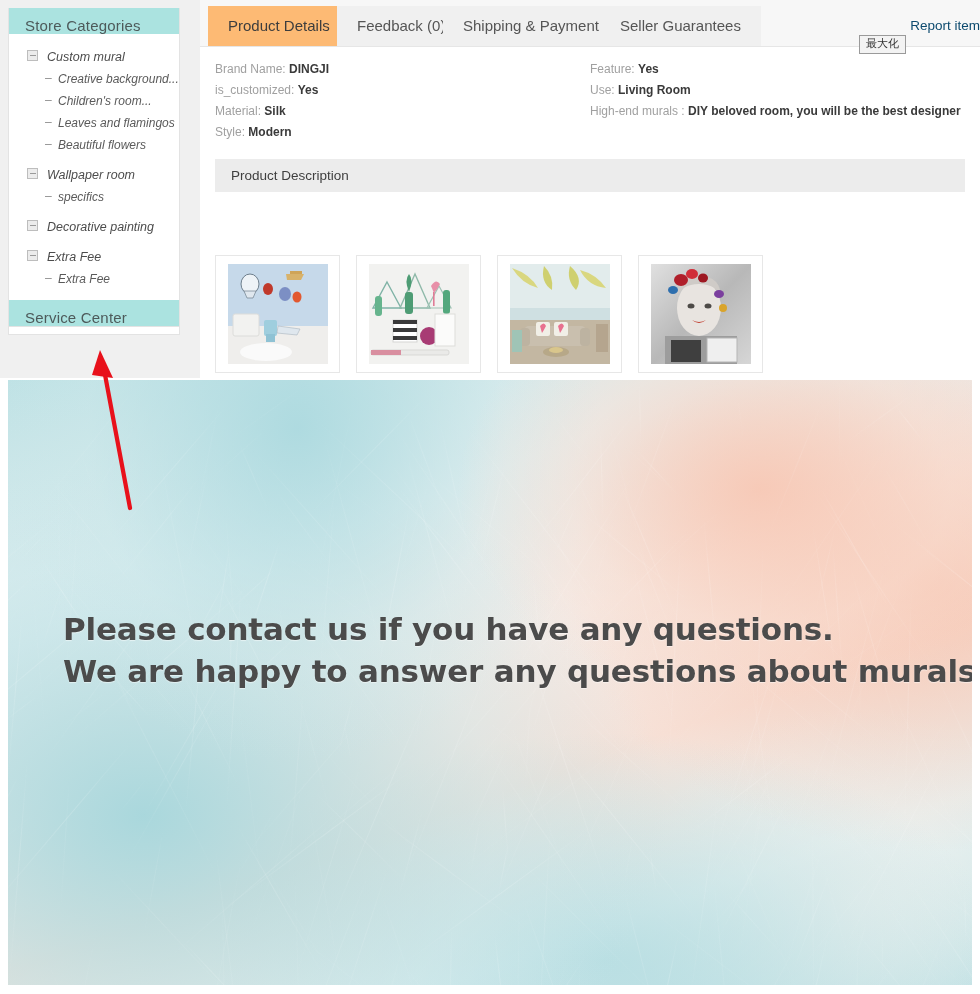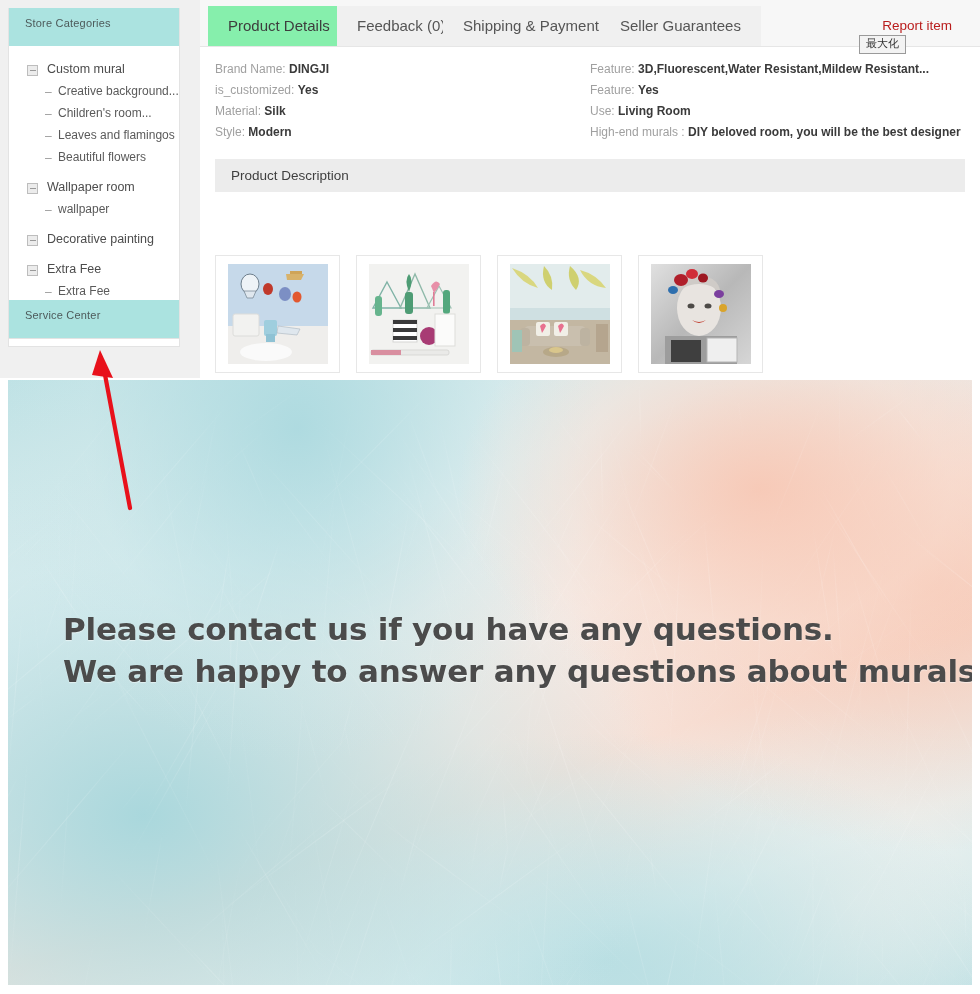--- a/index.html
+++ b/index.html
@@ -31,35 +31,36 @@
     width: 172px;
   }
   .panel {
     background: #ffffff;
     border: 1px solid #e3e3e3;
     border-top: none;
   }
   .panel-head {
     background: #abe3e0;
     color: #4d5a5a;
-    font-size: 11px;
-    padding: 9px 0 17px 16px;
+    font-size: 15px;
+    padding: 9px 0 0 16px;
     letter-spacing: .2px;
   }
   .tree {
     padding: 12px 0 14px 0;
     background: #fff;
   }
   .tree-node {
     display: flex;
-    align-items: flex-end;
+    align-items: flex-start;
     padding: 4px 0 4px 18px;
     font-size: 12.5px;
     color: #4c4c4c;
     cursor: default;
+    font-style: italic;
   }
   .tree-node.lvl1 { padding-left: 18px; }
   .tree-node.lvl2 { padding-left: 36px; color: #5a5a5a; font-size: 12px; }
   .node-icon {
     width: 9px; height: 9px;
     border: 1px solid #bdbdbd;
     background: #ececec;
     position: relative;
     margin-right: 9px;
     flex: 0 0 auto;
@@ -132,30 +133,30 @@
     height: 40px;
     line-height: 40px;
     padding: 0 20px;
     font-size: 15px;
     color: #555;
     background: #f0f0f0;
     cursor: pointer;
     white-space: nowrap;
   }
   .tab.active {
-    background: #86efac;
+    background: #fdba74;
     color: #3d3d3d;
   }
   #report-item {
     position: absolute;
-    right: 28px; top: 6px;
+    right: 0; top: 6px;
     height: 40px;
     line-height: 40px;
     font-size: 13.5px;
-    color: #b91c1c;
+    color: #0c4a6e;
     cursor: pointer;
   }
   #maximize-tip {
     position: absolute;
     left: 659px; top: 35px;
     border: 1px solid #9a9a9a;
     background: #f3f3f3;
     color: #333;
     font-size: 11px;
     padding: 1px 6px 2px 6px;
@@ -304,21 +305,21 @@
         </div>
 
         <div class="tree-gap"></div>
 
         <div class="tree-node lvl1">
           <span class="node-icon"></span>
           <span>Wallpaper room</span>
         </div>
         <div class="tree-node lvl2">
           <span class="node-dash">–</span>
-          <span>wallpaper</span>
+          <span>specifics</span>
         </div>
 
         <div class="tree-gap"></div>
 
         <div class="tree-node lvl1">
           <span class="node-icon"></span>
           <span>Decorative painting</span>
         </div>
 
         <div class="tree-gap"></div>
@@ -374,24 +375,20 @@
         <div class="spec-row">
           <span>Material:</span>
           <b>Silk</b>
         </div>
         <div class="spec-row">
           <span>Style:</span>
           <b>Modern</b>
         </div>
       </div>
       <div class="spec-col right">
-        <div class="spec-row">
-          <span>Feature:</span>
-          <b>3D,Fluorescent,Water Resistant,Mildew Resistant...</b>
-        </div>
         <div class="spec-row">
           <span>Feature:</span>
           <b>Yes</b>
         </div>
         <div class="spec-row">
           <span>Use:</span>
           <b>Living Room</b>
         </div>
         <div class="spec-row">
           <span>High-end murals :</span>

